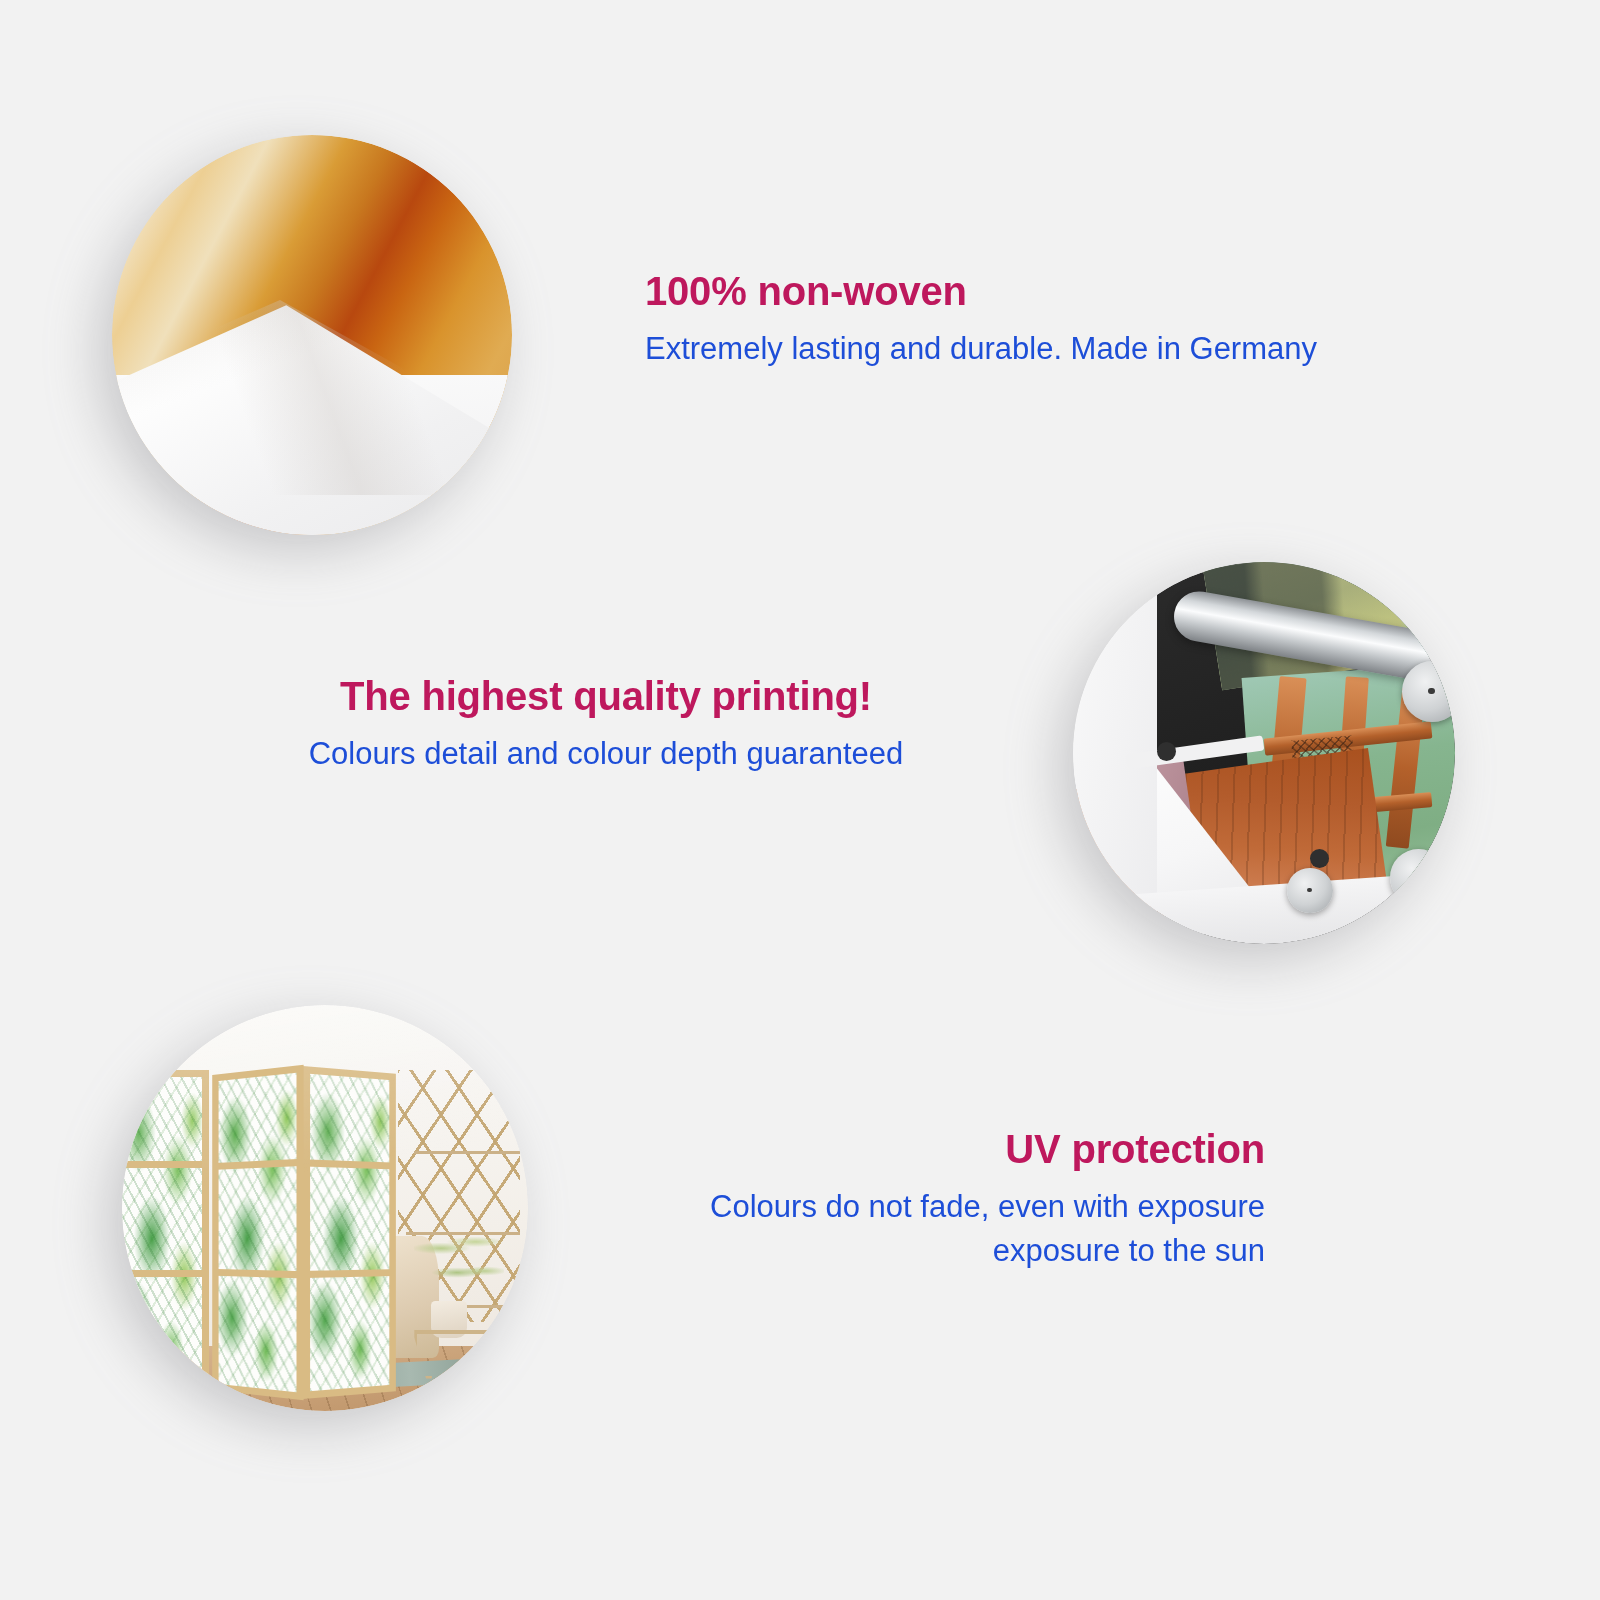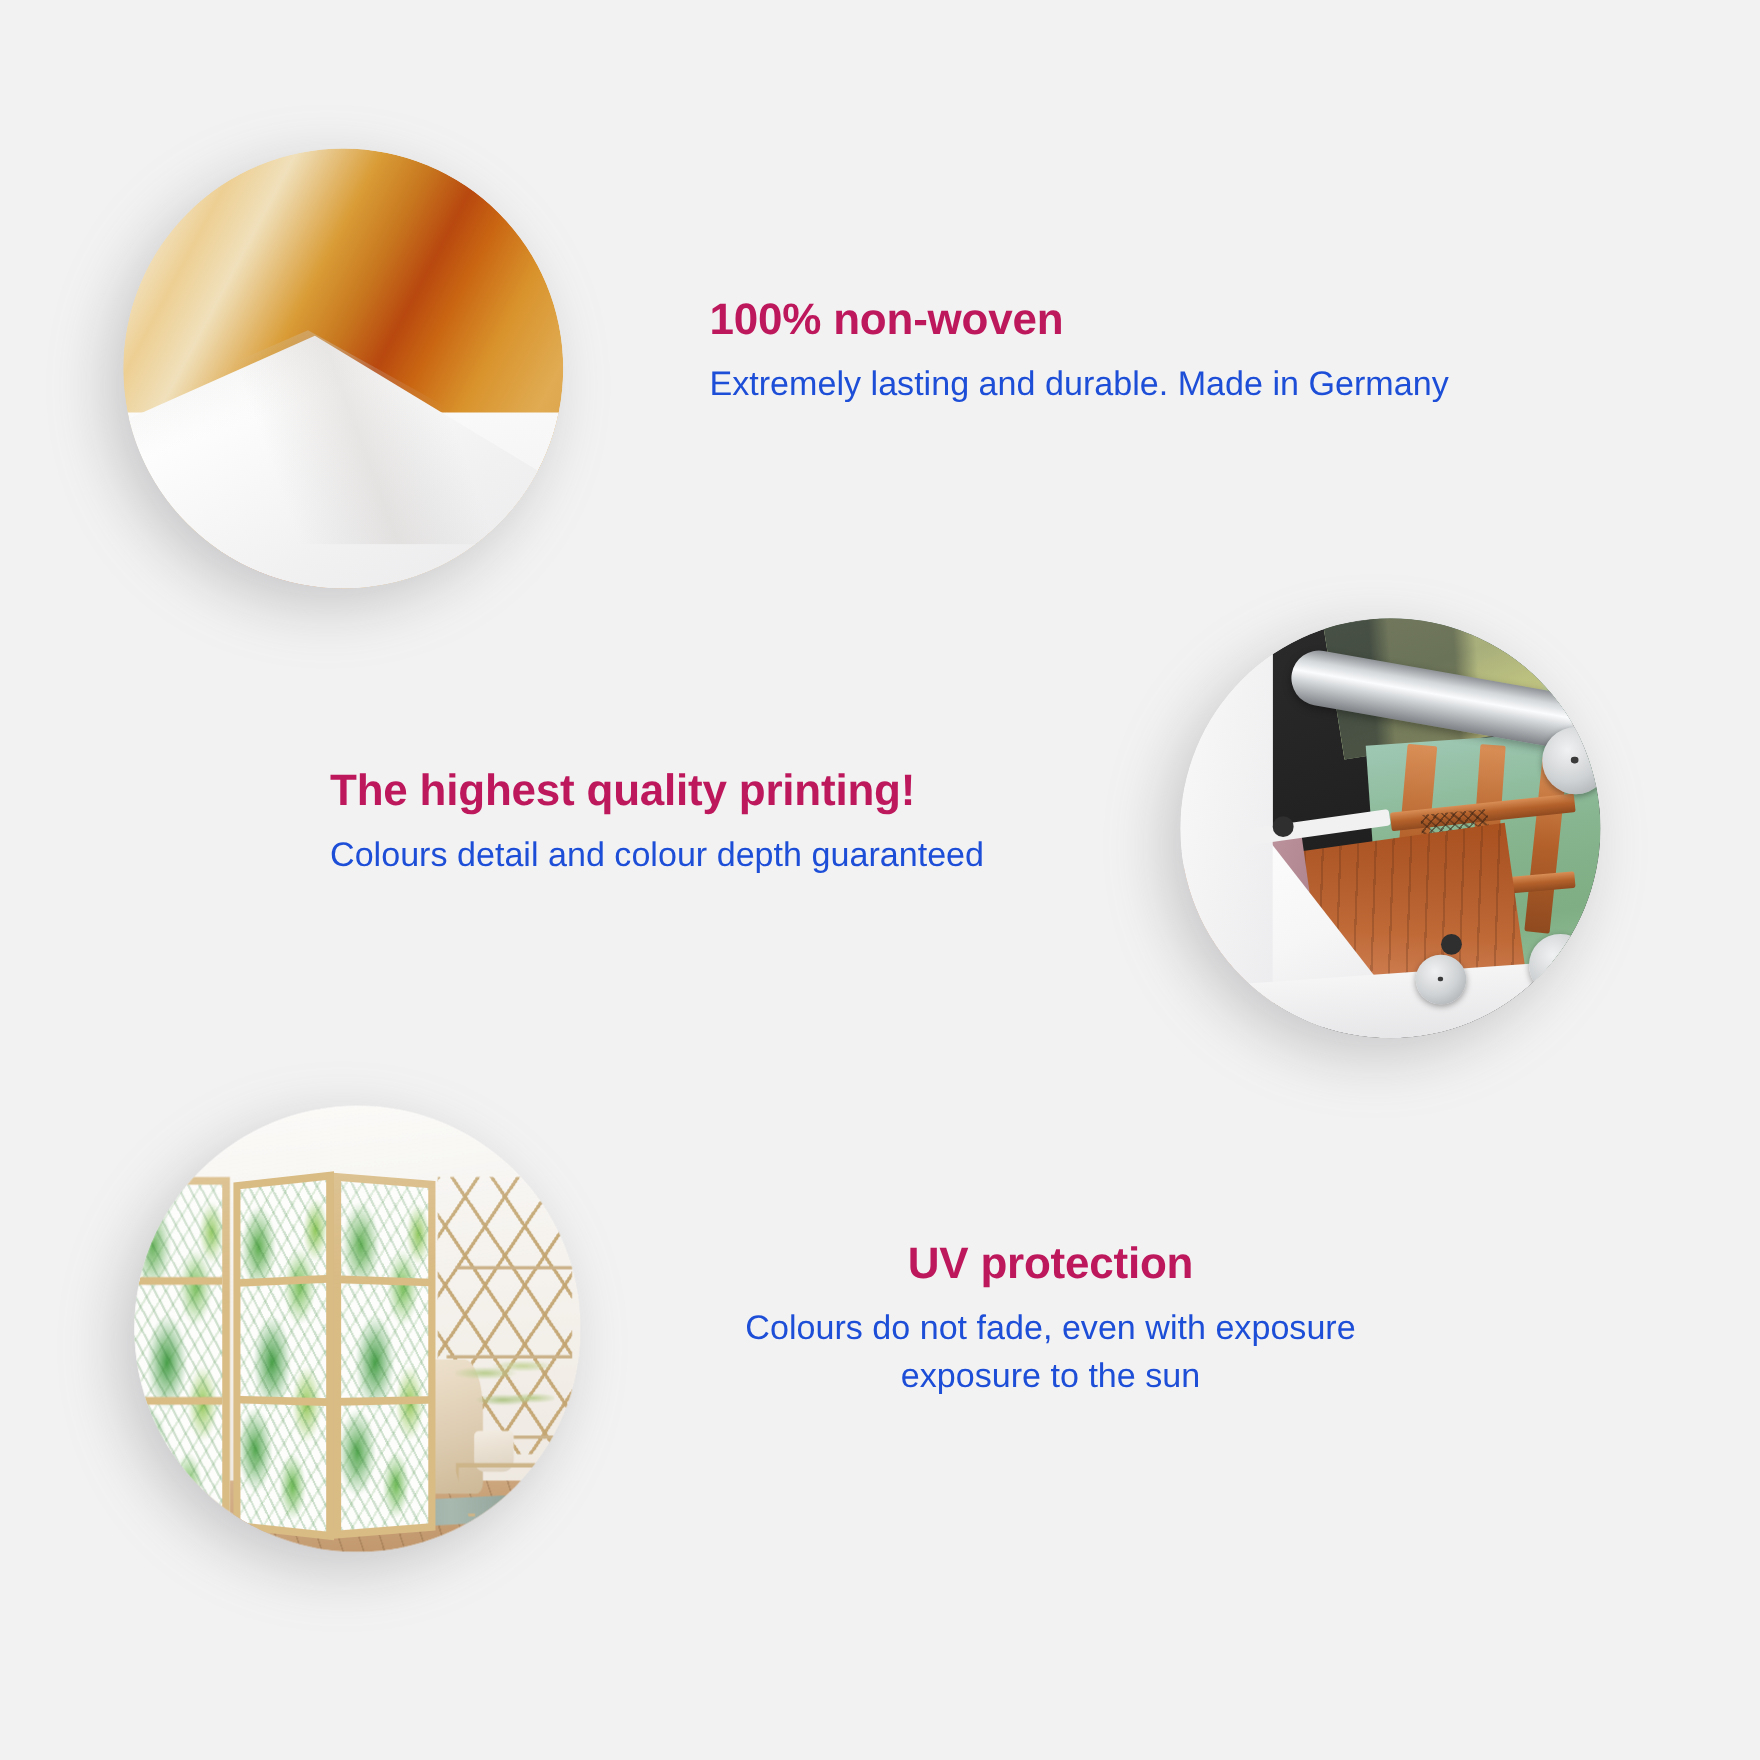--- a/index.html
+++ b/index.html
@@ -234,22 +234,22 @@
   .headline {
     font-size:40px; font-weight:bold; color:#be185d;
     letter-spacing:-0.2px; line-height:1.18; white-space:nowrap;
   }
   .subtext {
     font-size:31px; font-weight:normal; color:#1d4ed8;
     line-height:1.42; margin-top:12px;
   }
 
   #t1 { left:645px; top:268px; width:680px; text-align:left; }
-  #t2 { left:300px; top:673px; width:612px; text-align:left;margin-top:23px; }
-  #t3 { left:645px; top:1126px; width:620px; text-align:center; }
+  #t2 { left:300px; top:673px; width:612px; text-align:center; }
+  #t3 { left:645px; top:1126px; width:620px; text-align:right; }
 </style>
 </head>
 <body>
 
 <div id="stage">
 
   <div class="medallion" id="m1">
     <div class="inner">
       <div class="sheet-print"></div>
       <div class="base-white"></div>

